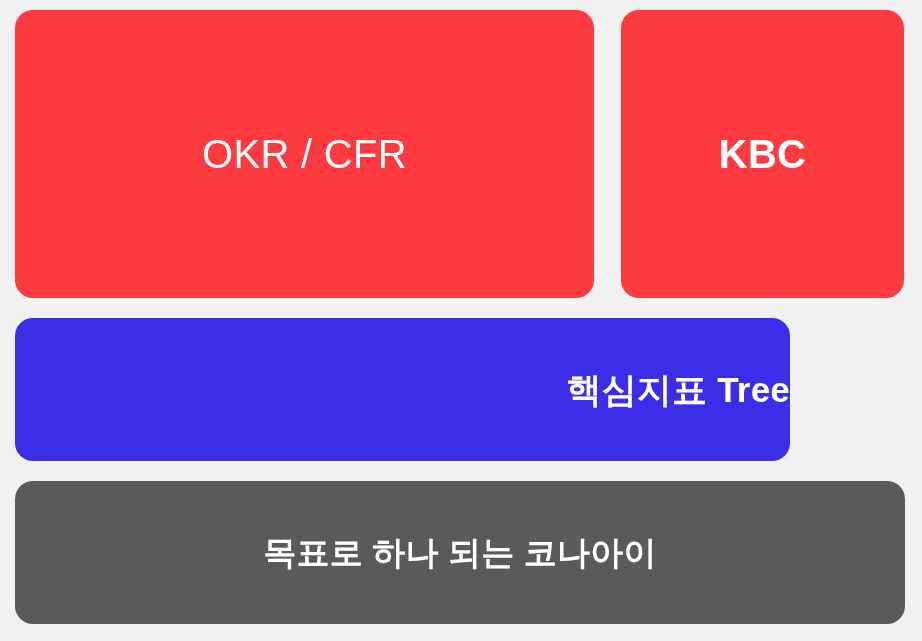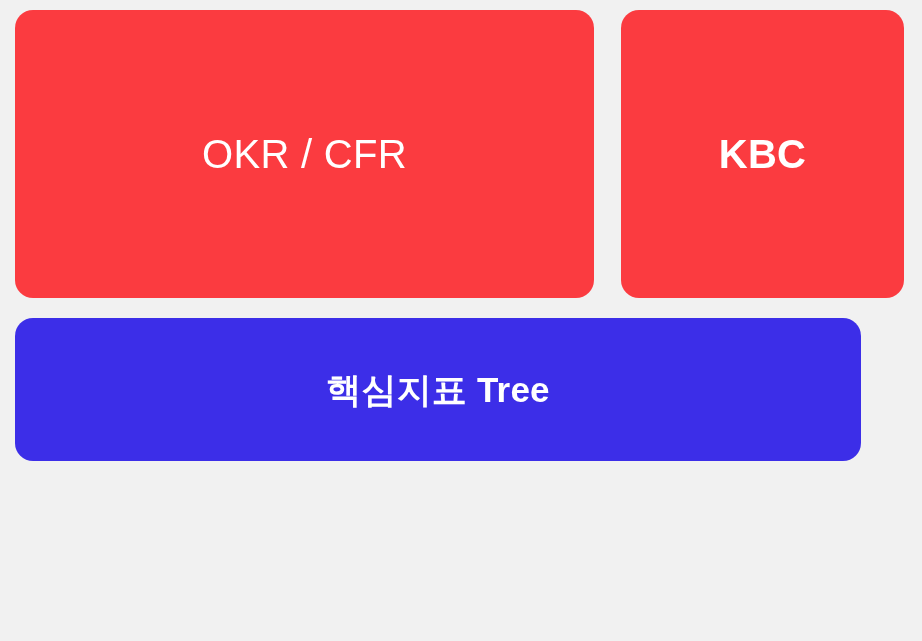--- a/index.html
+++ b/index.html
@@ -60,26 +60,27 @@
     flex: 0 0 283px;
     width: 283px;
     height: 288px;
     font-size: 40px;
     font-weight: 700;
     letter-spacing: 0.3px;
   }
 
   .card-tree {
     background: #3c2ee8;
-    width: 846px;
+    width: 775px;
     height: 143px;
     font-size: 35px;
     font-weight: 700;
     letter-spacing: 0.2px;
     flex: none;
+    justify-content: flex-end;
   }
 
   .card-goal {
     background: #5a5a5a;
     width: 890px;
     height: 143px;
     font-size: 33px;
     font-weight: 700;
     letter-spacing: 0.2px;
     flex: none;
@@ -104,14 +105,17 @@
     <div class="card card-kbc">
       <span class="card-label">KBC</span>
     </div>
 
   </div>
 
   <div class="card card-tree">
     <span class="card-label">핵심지표 Tree</span>
   </div>
 
+  <div class="card card-goal">
+    <span class="card-label">목표로 하나 되는 코나아이</span>
+  </div>
 
 </div>
 
 </body></html>

